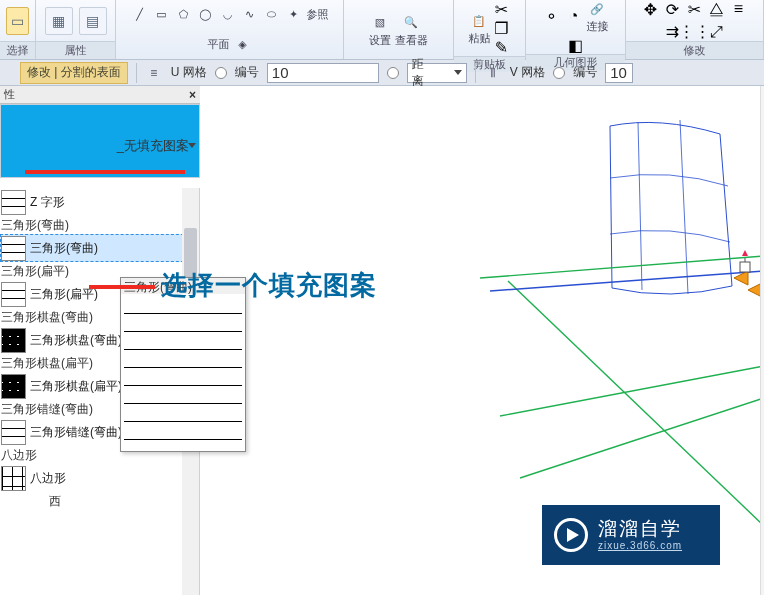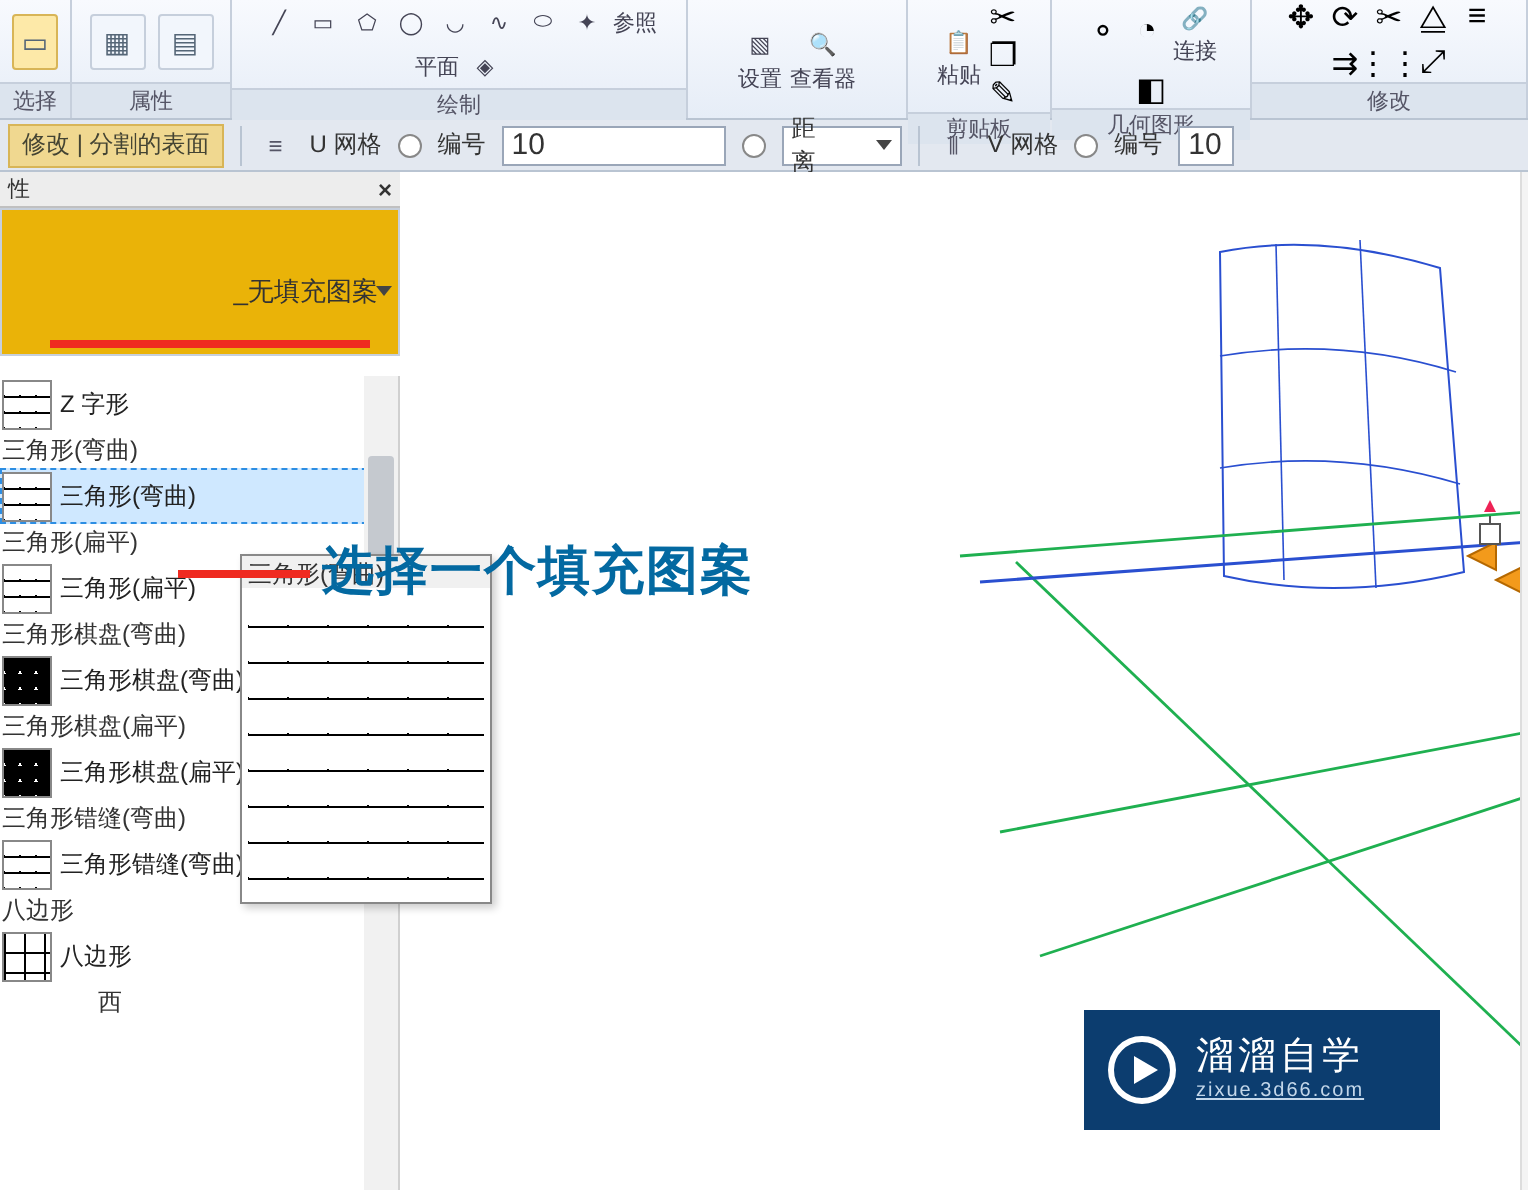--- a/index.html
+++ b/index.html
@@ -36,21 +36,21 @@
   }
   .rib-col { display:flex; flex-direction:column; gap:2px; align-items:center; font-size:11px; color:#445; }
   .rib-col .mini { font-size:11px; line-height:12px; text-align:center;}
   .ico { width:18px; height:18px; display:flex; align-items:center; justify-content:center; }
 
   
   .optbar {
     height: 26px; width:100%;
     background: #e3e8f0;
     border-bottom:1px solid #b9c4d2;
-    display:flex; align-items:center; gap:8px; padding:0 4px;
+    display:flex; align-items:center; gap:8px; padding:0 20px;
     font-size:12px; color:#333;
   }
   .opt-tab {
     background:#f0d890; border:1px solid #d8b557; padding:0 6px; height:22px;
     display:flex; align-items:center; font-size:12px; color:#443;
   }
   .opt-sep { width:1px; height:20px; background:#b9c4d2; }
   .opt-ico { width:18px; height:18px; display:flex; align-items:center; justify-content:center; color:#556; }
   .opt-radio { width:12px; height:12px; border-radius:50%; border:1px solid #888; background:#fff; display:inline-block; vertical-align:middle; }
   .opt-input {
@@ -67,21 +67,21 @@
     position:absolute; top:86px; left:0; width:200px; height:18px;
     background:#ededed; border-bottom:1px solid #c0c0c0;
     display:flex; align-items:center; justify-content:space-between;
     font-size:11px; color:#333; padding:0 4px;
   }
   .close-x { font-size:12px; font-weight:bold; color:#333; }
 
   
   .type-sel {
     position:absolute; top:104px; left:0; width:200px; height:74px;
-    background:#eab308; border:1px solid #c6cfdc;
+    background:#0ea5e9; border:1px solid #c6cfdc;
     display:flex; align-items:center;
   }
   .type-sel .tname {
     position:absolute; right:10px; top:32px; font-size:13px; color:#333;
   }
   .type-sel .dd2 { position:absolute; right:3px; top:38px; }
   .redline {
     position:absolute; top:170px; left:25px; width:160px; height:4px; background:#ef2a20;
   }
 
@@ -246,21 +246,20 @@
       <div class="rib-col">
           <span>参照</span>
         </div>
       <div class="rib-col">
           <span>平面</span>
         </div>
       <div class="rib-col">
           <span class="ico">◈</span>
         </div>
     </div>
-    <div class="rib-label">绘制</div>
   </div>
 
   <div class="rib-group" style="width:110px">
     <div class="rib-tools" style="gap:4px">
       <div class="rib-col">
         <span class="ico">▧</span>
         <span class="mini">设置</span>
       </div>
       <div class="rib-col">
         <span class="ico">🔍</span>

